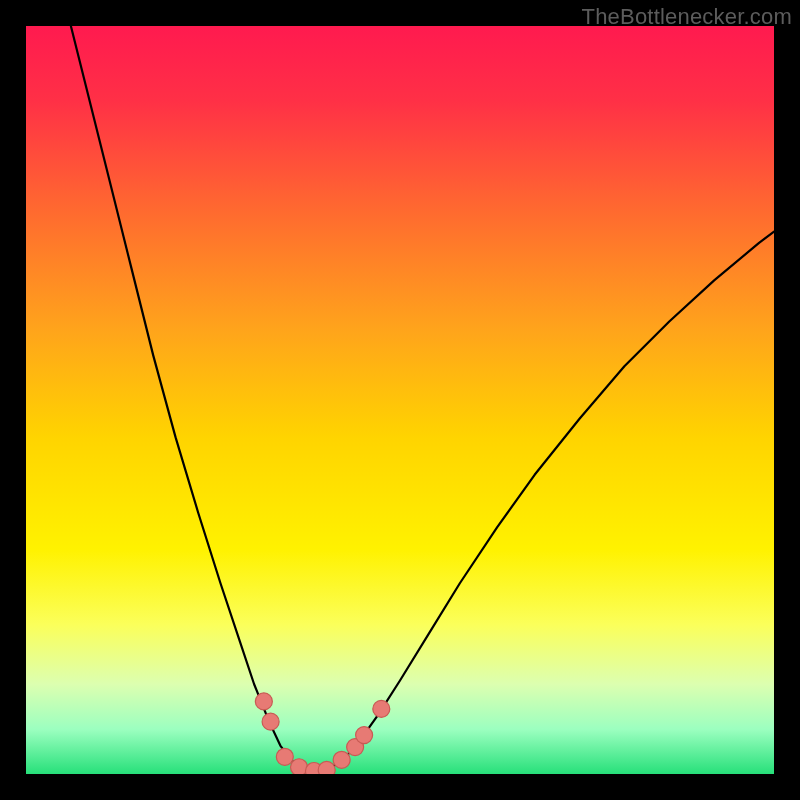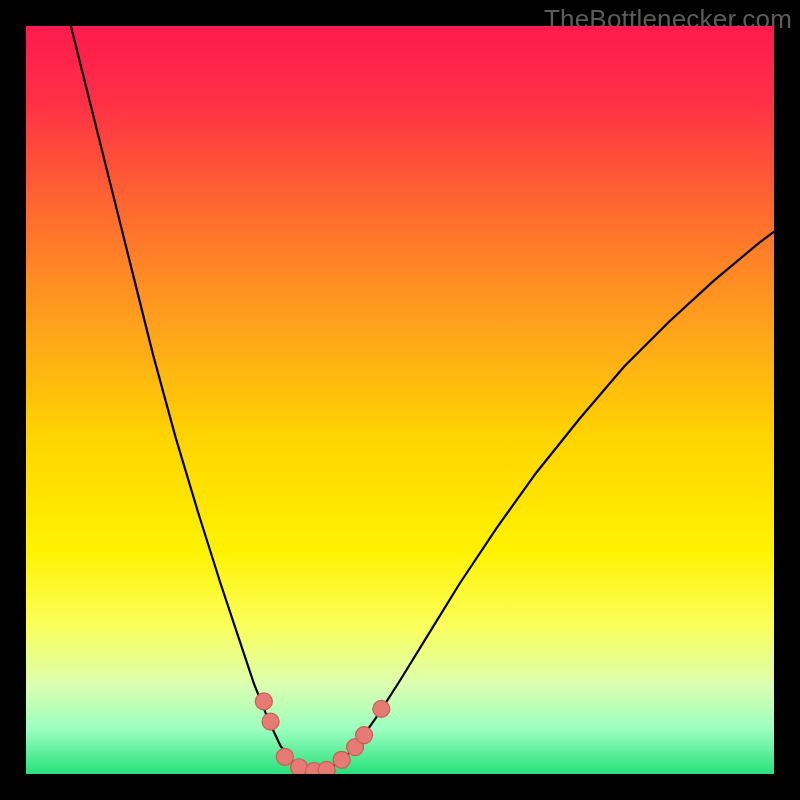--- a/index.html
+++ b/index.html
@@ -24,21 +24,21 @@
     left: 0;
     top: 0;
     width: 748px;
     height: 748px;
   }
   .watermark {
     position: absolute;
     top: 4px;
     right: 8px;
     color: #5c5c5c;
-    font-size: 26px;
+    font-size: 22px;
     font-weight: 500;
     letter-spacing: 0.2px;
   }
   svg {
     display: block;
   }
 </style>
 </head>
 <body>
 

